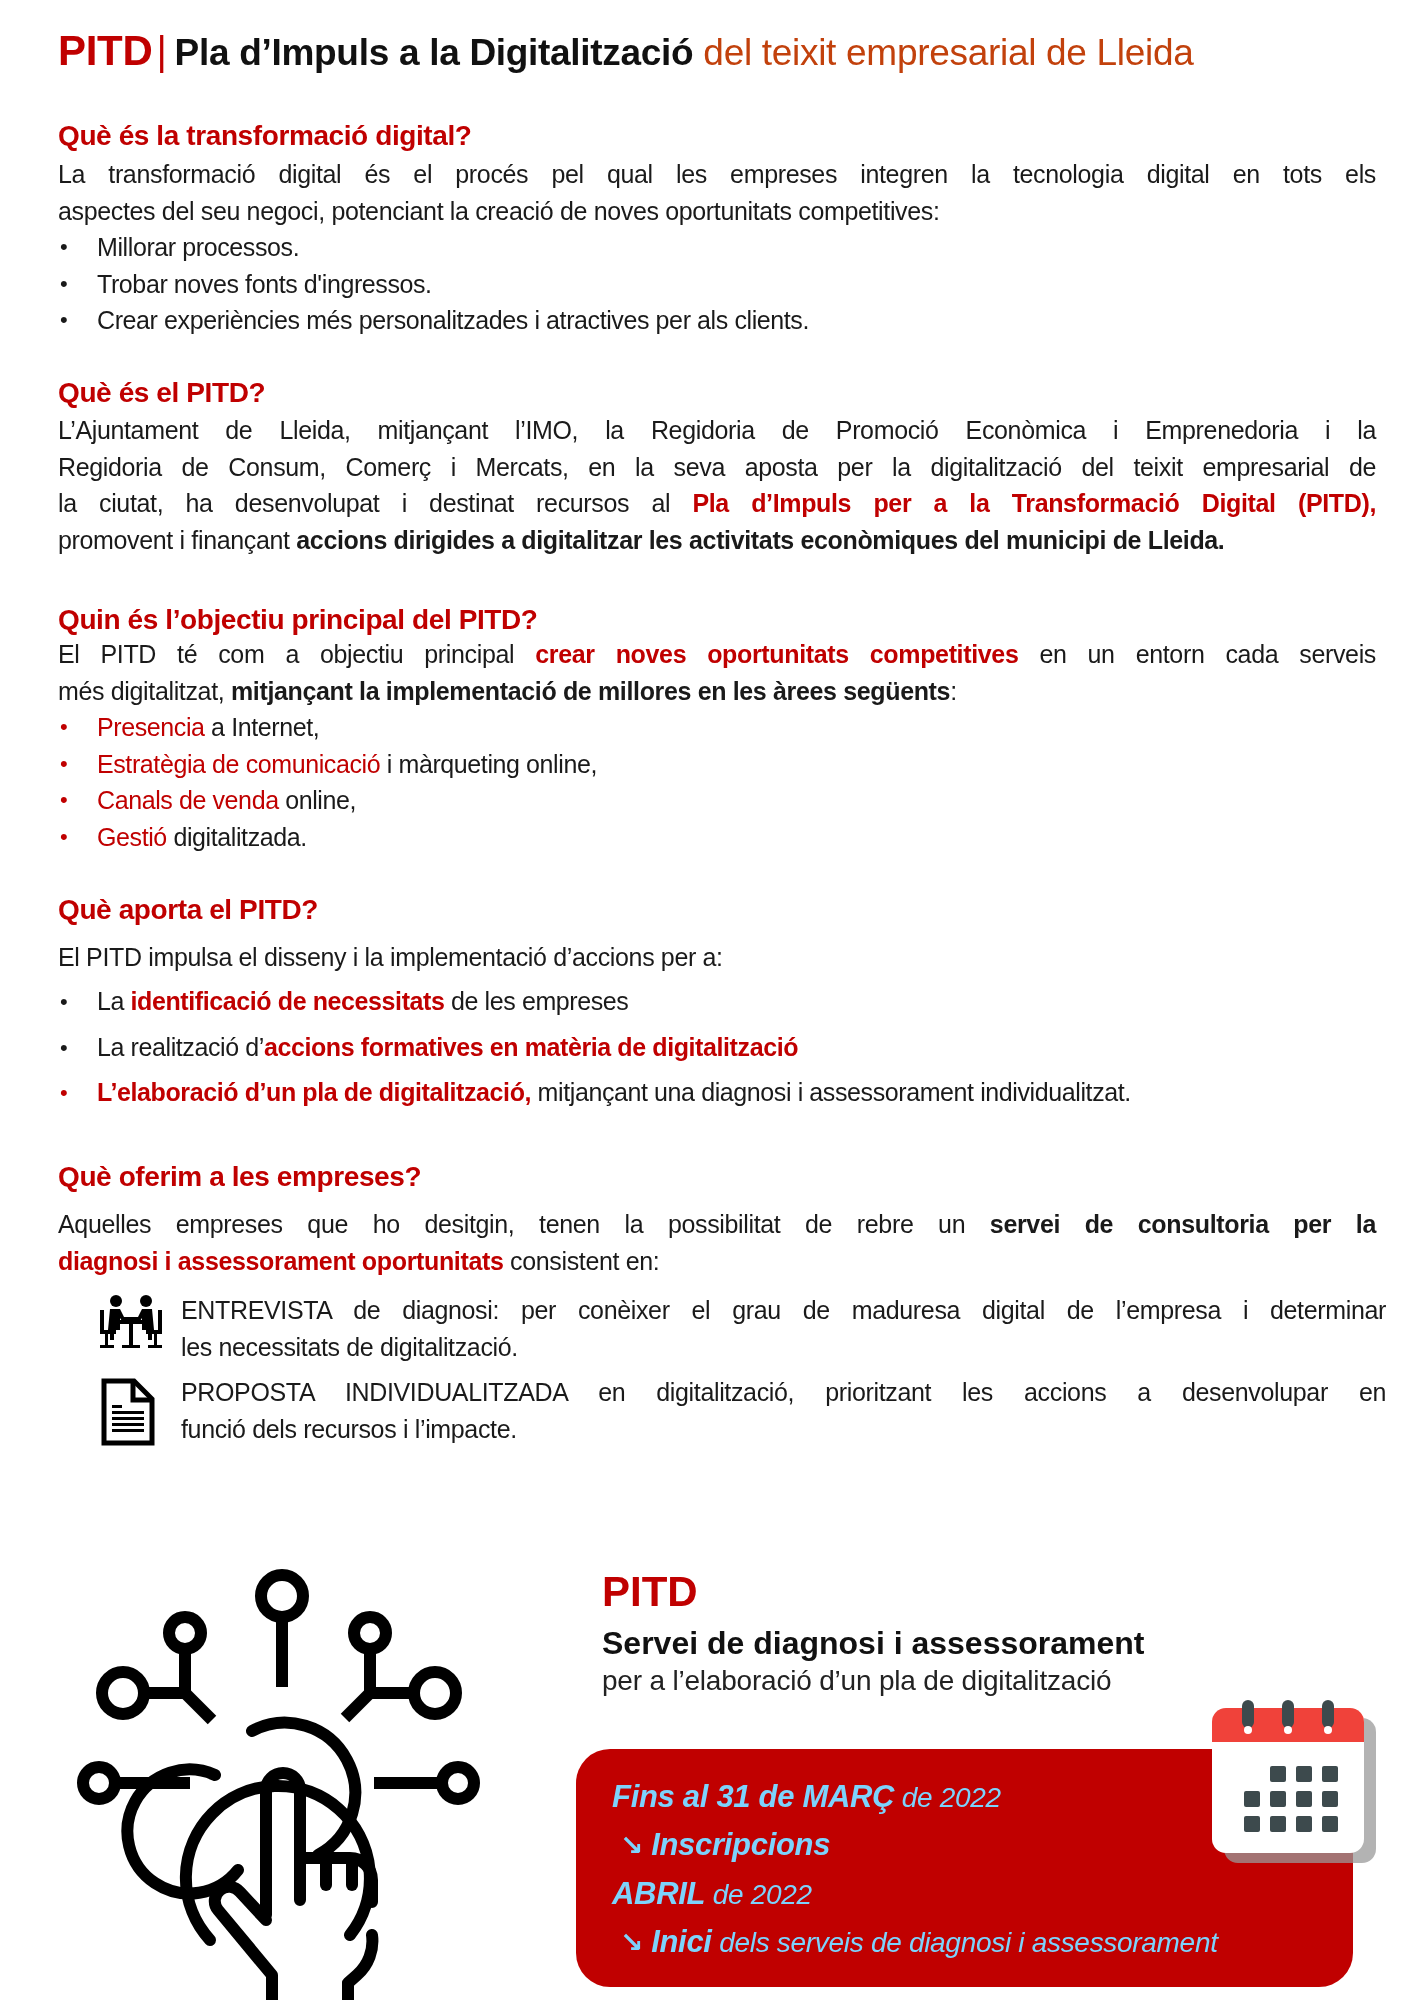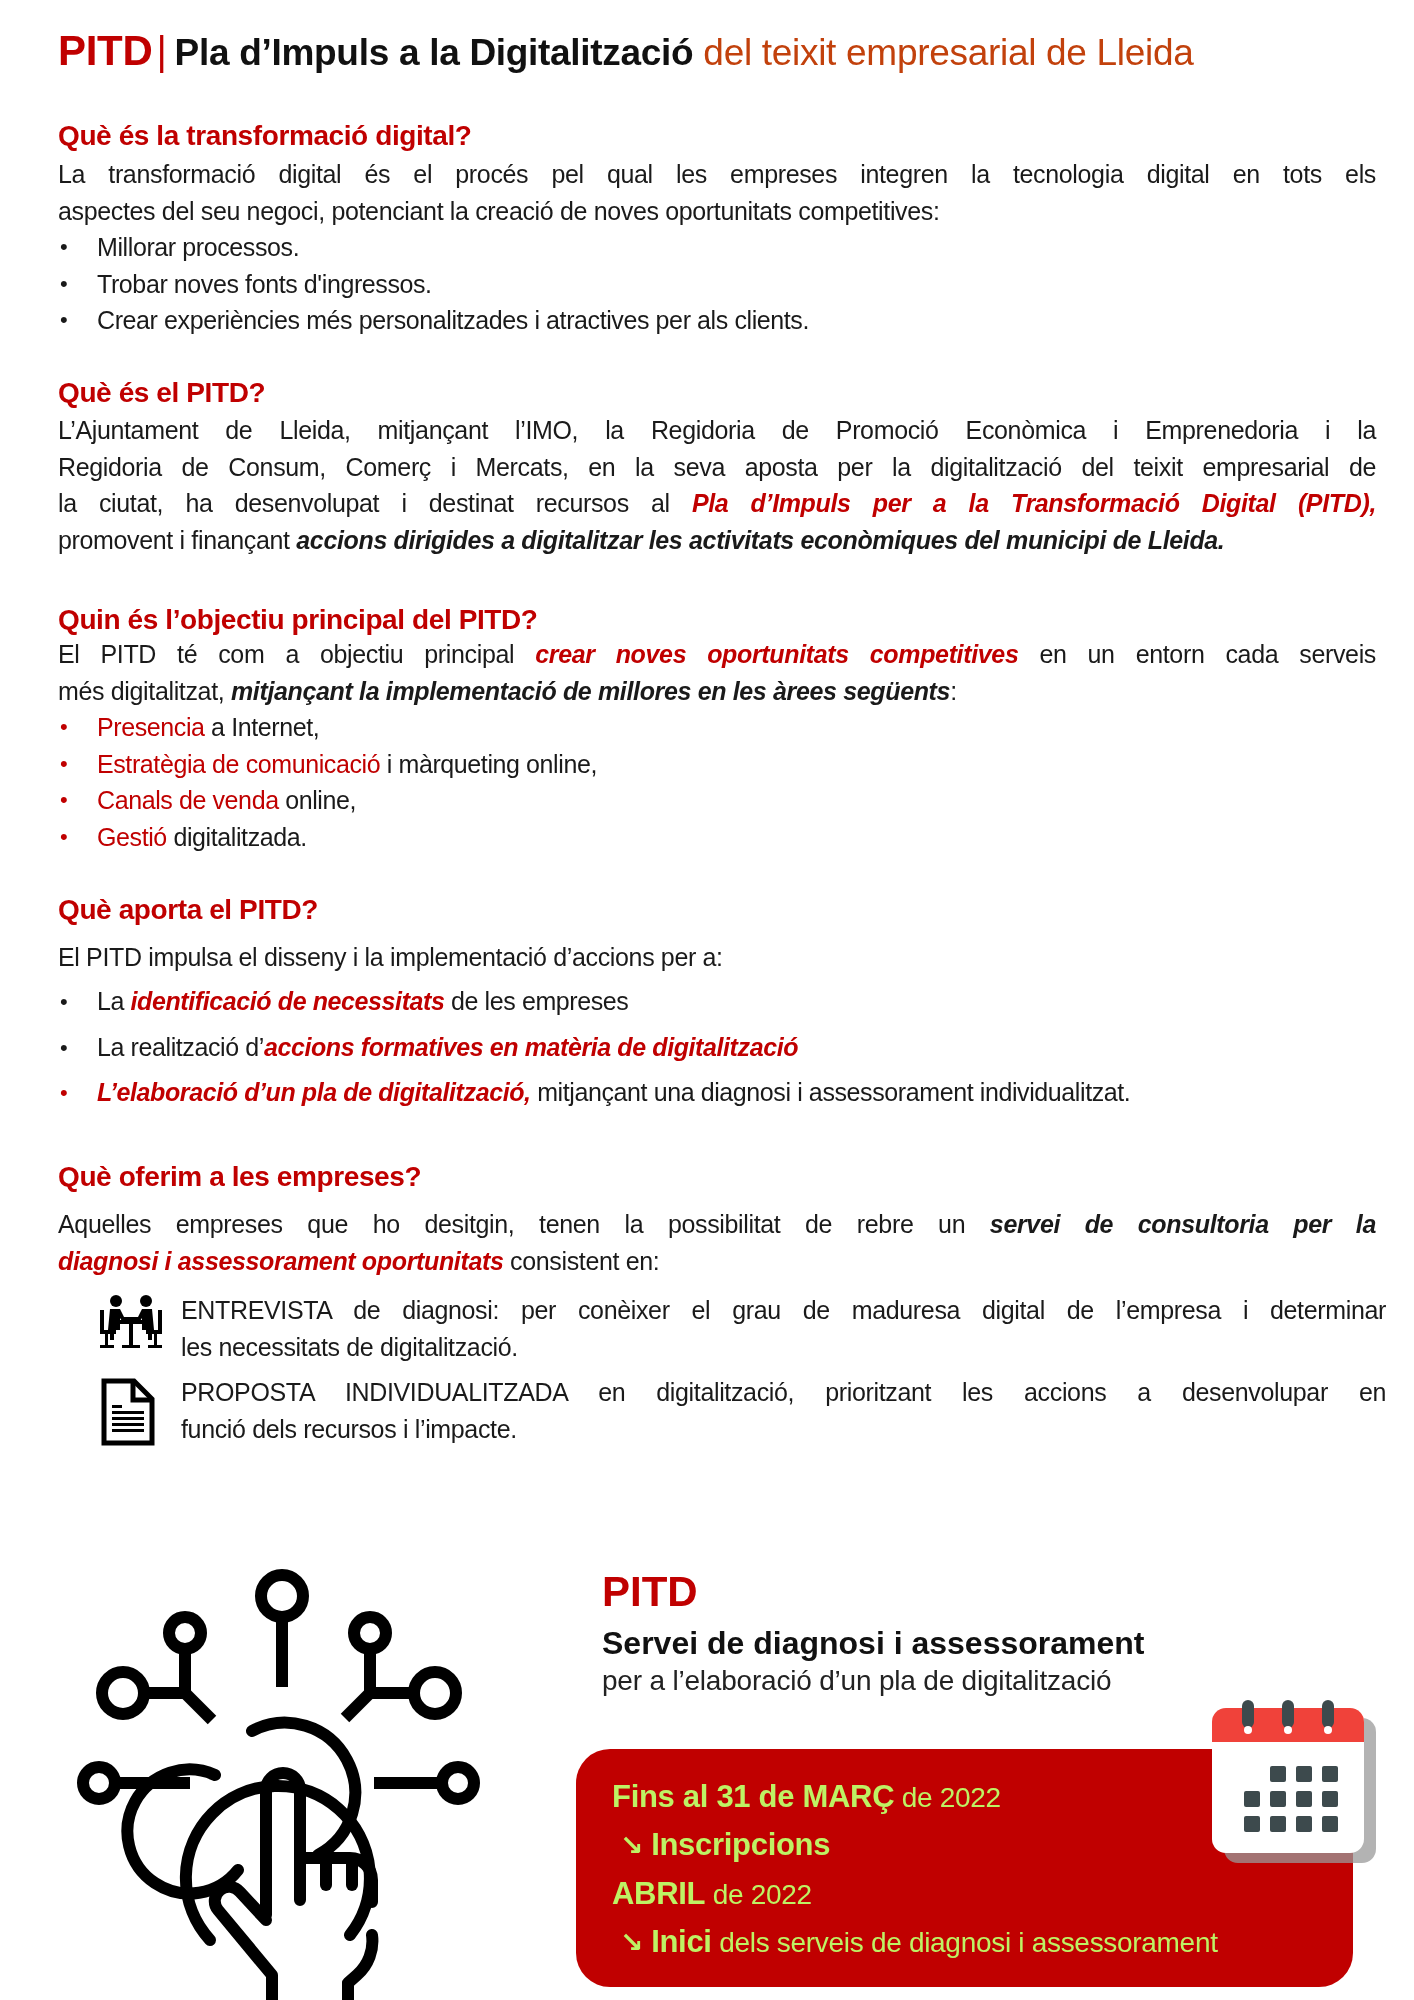--- a/index.html
+++ b/index.html
@@ -2,21 +2,21 @@
 <html><head>
 <meta charset="utf-8">
 <style>
   html, body { margin: 0; padding: 0; background: #ffffff; }
   body {
     width: 1414px; height: 2000px; position: relative; overflow: hidden;
     font-family: "Liberation Sans", "DejaVu Sans", sans-serif;
     color: #1a1a1a;
   }
   .red { color: #c00000; }
-  .b { font-weight: bold; font-style: italic; }
+  .b { font-weight: bold; }
   .abs { position: absolute; }
 
   
   .title { left: 58px; top: 26px; font-size: 37px; line-height: 50px; white-space: nowrap; letter-spacing: -0.3px; }
   .title .pitd { color: #c00000; font-weight: bold; font-size: 42px; }
   .title .bar { color: #c00000; font-size: 40px; margin: 0 8px 0 4px; }
   .title .bold { font-weight: bold; color: #111; }
   .title .light { color: #c2410c; }
 
   
@@ -35,21 +35,21 @@
 
   
   .promo-title { left: 602px; top: 1567px; font-size: 42px; font-weight: bold; color: #c00000; line-height: 50px; }
   .promo-sub { left: 602px; top: 1623px; font-size: 32px; font-weight: bold; color: #111; line-height: 40px; white-space: nowrap; }
   .promo-sub2 { left: 602px; top: 1663px; font-size: 28px; color: #222; line-height: 36px; white-space: nowrap; letter-spacing: -0.2px; }
 
   .redbox {
     position: absolute; left: 576px; top: 1749px; width: 777px; height: 238px;
     background: #c00000; border-radius: 34px;
   }
-  .rb-line { position: absolute; left: 36px; color: #bef264; white-space: nowrap; font-size: 28px; letter-spacing: -0.3px; }
+  .rb-line { position: absolute; left: 36px; color: #7dd3fc; white-space: nowrap; font-size: 28px; letter-spacing: -0.3px; font-style: italic; }
   .rb-line .big { font-weight: bold; font-size: 31px; }
   .rb-line .arrow { font-weight: bold; font-size: 28px; margin-right: 8px; }
 
   .calendar { position: absolute; left: 1212px; top: 1700px; width: 170px; height: 165px; }
 </style>
 </head>
 <body>
 
 <div class="abs title">
   <span class="pitd">PITD</span><span class="bar">|</span><span class="bold">Pla d’Impuls a la Digitalització</span><span class="light"> del teixit empresarial de Lleida</span>

